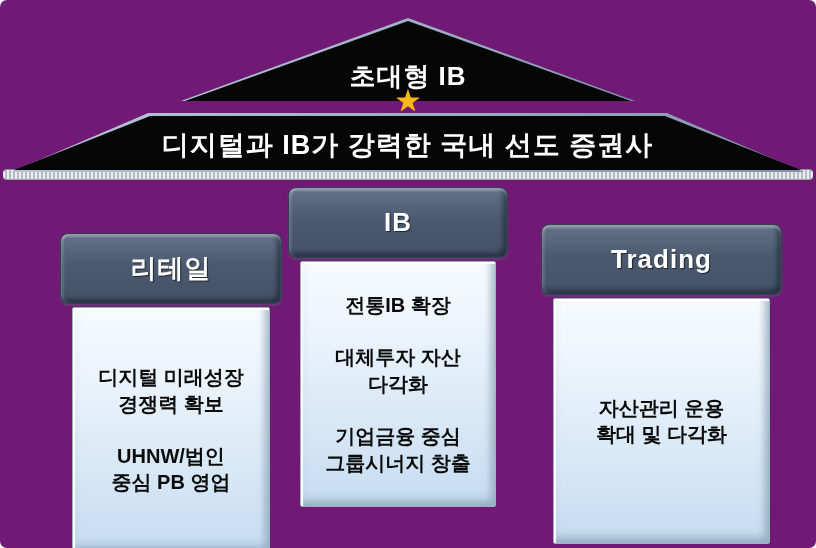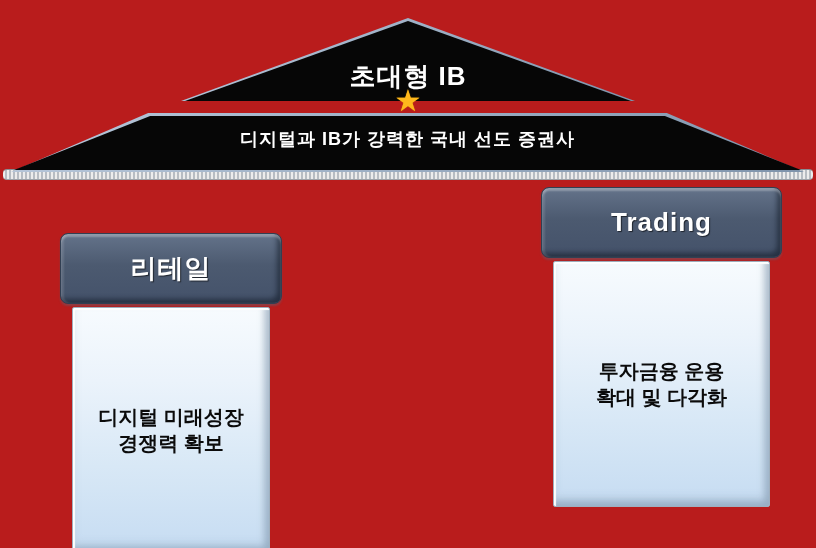--- a/index.html
+++ b/index.html
@@ -1,18 +1,19 @@
 <!DOCTYPE html>
 <html><head>
 <meta charset="utf-8">
 <style>
   html,body{margin:0;padding:0;background:#ffffff;}
   .stage{
-    position:relative;width:816px;height:548px;background:#b91c1c;overflow:hidden;
+    position:relative;width:816px;height:548px;background:#701a75;overflow:hidden;
     font-family:"Liberation Sans","DejaVu Sans",sans-serif;
+    border-radius:7px;
   }
   
   .tri-wrap{position:absolute;left:181px;top:18px;width:454px;height:83px;}
   .tri-outer{
     position:absolute;inset:0;background:linear-gradient(135deg,#b9c9dc,#7e93ab);
     clip-path:polygon(50% 0%,100% 100%,0% 100%);
   }
   .tri-inner{
     position:absolute;left:4px;right:4px;top:3px;bottom:0;background:#060606;
     clip-path:polygon(50% 0%,100% 100%,0% 100%);
@@ -32,34 +33,34 @@
   .roof-outer{
     position:absolute;inset:0;background:linear-gradient(135deg,#b9c9dc,#7e93ab);
     clip-path:polygon(17.3% 0%,82.7% 0%,100% 100%,0% 100%);
   }
   .roof-inner{
     position:absolute;left:3px;right:3px;top:3px;bottom:2px;background:#060606;
     clip-path:polygon(17.3% 0%,82.7% 0%,100% 100%,0% 100%);
   }
   .roof-label{
     position:absolute;left:0;right:0;top:14px;text-align:center;
-    color:#ffffff;font-size:18px;font-weight:bold;letter-spacing:1px;
+    color:#ffffff;font-size:27px;font-weight:bold;letter-spacing:1px;
   }
   
   .base-strip{
     position:absolute;left:3px;top:169px;width:810px;height:9px;z-index:1;
     background:repeating-linear-gradient(90deg,#ececec 0 2px,#b7bcc2 2px 4px);
     border-top:1px solid #898e94;border-bottom:1px solid #9ea3a9;
     border-radius:4px;
   }
   
   .pillar{position:absolute;top:187px;}
   .pillar-1{left:60px;width:222px;margin-top:46px;}
   .pillar-2{left:288px;width:220px;}
-  .pillar-3{left:541px;width:241px;}
+  .pillar-3{left:541px;width:241px;margin-top:37px;}
   .capital{
     position:relative;height:71px;border-radius:8px;
     background:linear-gradient(180deg,#64738a 0%,#4c5a70 45%,#44526a 100%);
     border:1px solid #323f52;box-sizing:border-box;
     box-shadow:inset 0 3px 2px rgba(255,255,255,.28),
                inset 3px 0 2px rgba(255,255,255,.12),
                inset -4px -4px 5px rgba(10,18,30,.5),
                0 2px 2px rgba(90,100,115,.45);
     display:flex;align-items:center;justify-content:center;
   }
@@ -103,27 +104,41 @@
 
   <div class="base-strip"></div>
 
   <div class="pillar pillar-1">
     <div class="capital">
       <span>리테일</span>
     </div>
     <div class="shaft">
       <p class="item">디지털 미래성장
 경쟁력 확보</p>
+      <p class="item">UHNW/법인
+중심 PB 영업</p>
     </div>
   </div>
 
+  <div class="pillar pillar-2">
+    <div class="capital">
+      <span>IB</span>
+    </div>
+    <div class="shaft">
+      <p class="item">전통IB 확장</p>
+      <p class="item">대체투자 자산
+다각화</p>
+      <p class="item">기업금융 중심
+그룹시너지 창출</p>
+    </div>
+  </div>
 
   <div class="pillar pillar-3">
     <div class="capital">
       <span>Trading</span>
     </div>
     <div class="shaft">
-      <p class="item">투자금융 운용
+      <p class="item">자산관리 운용
 확대 및 다각화</p>
     </div>
   </div>
 
 </div>
 
 </body></html>

